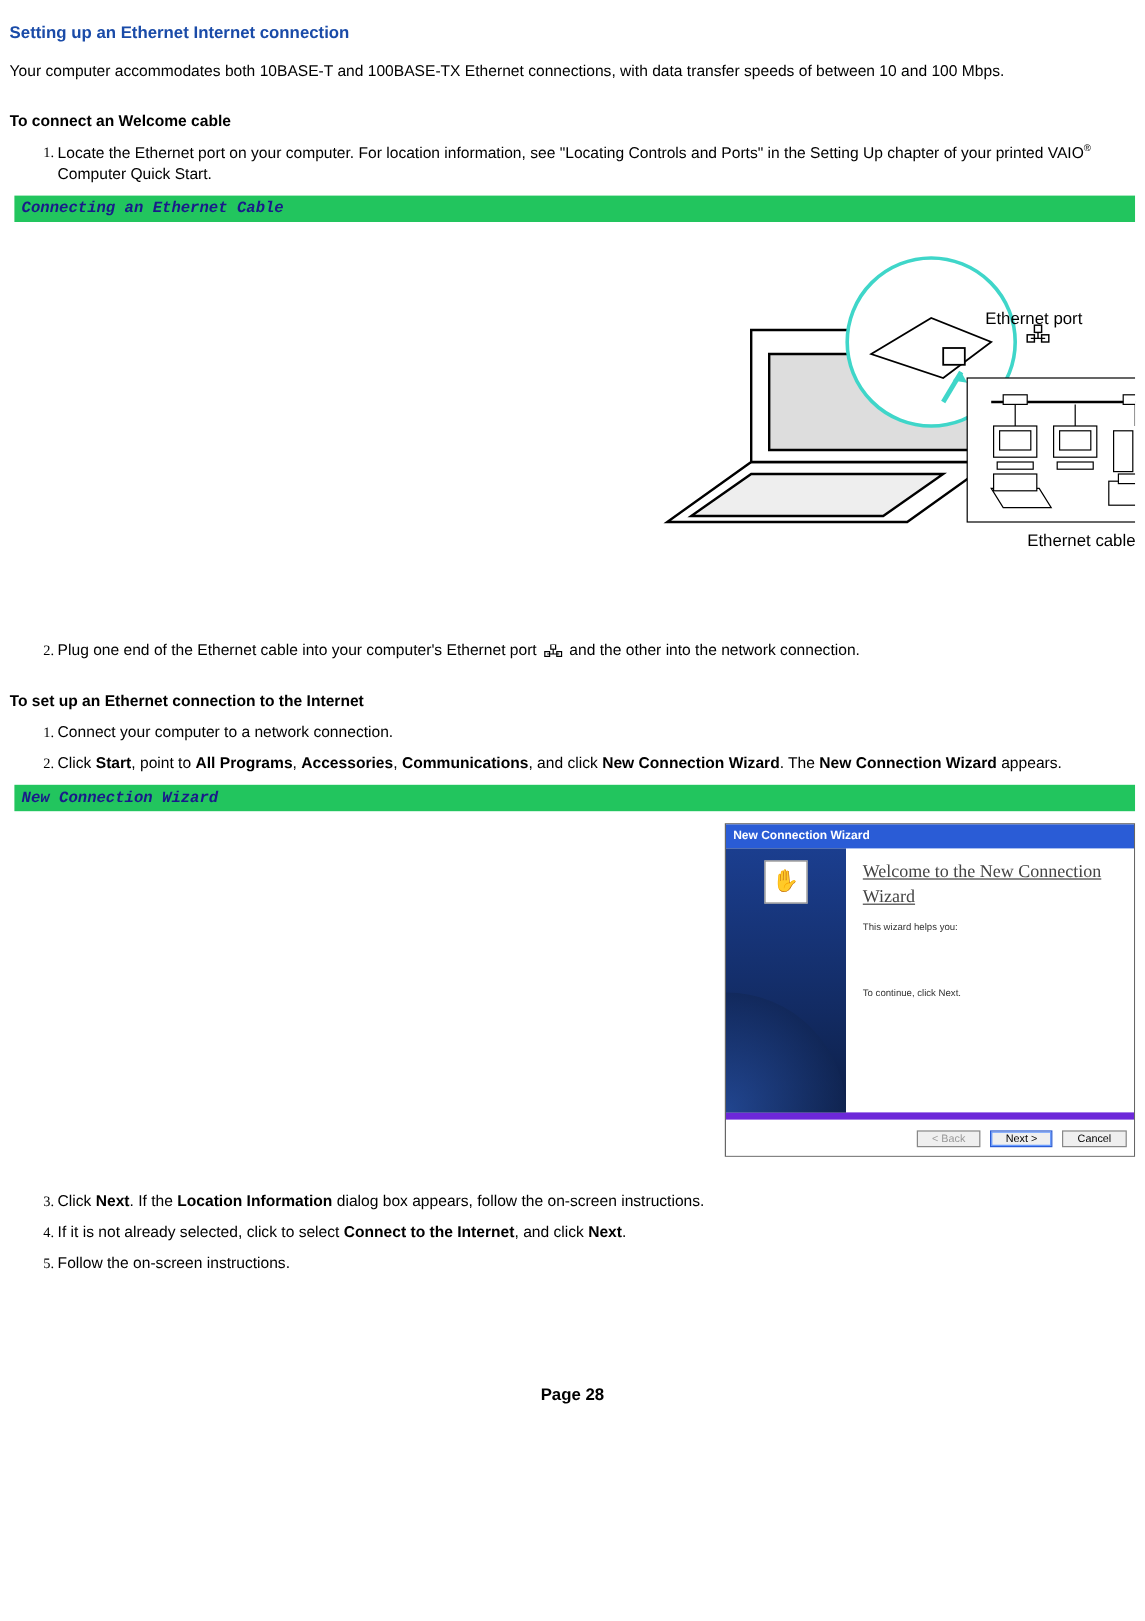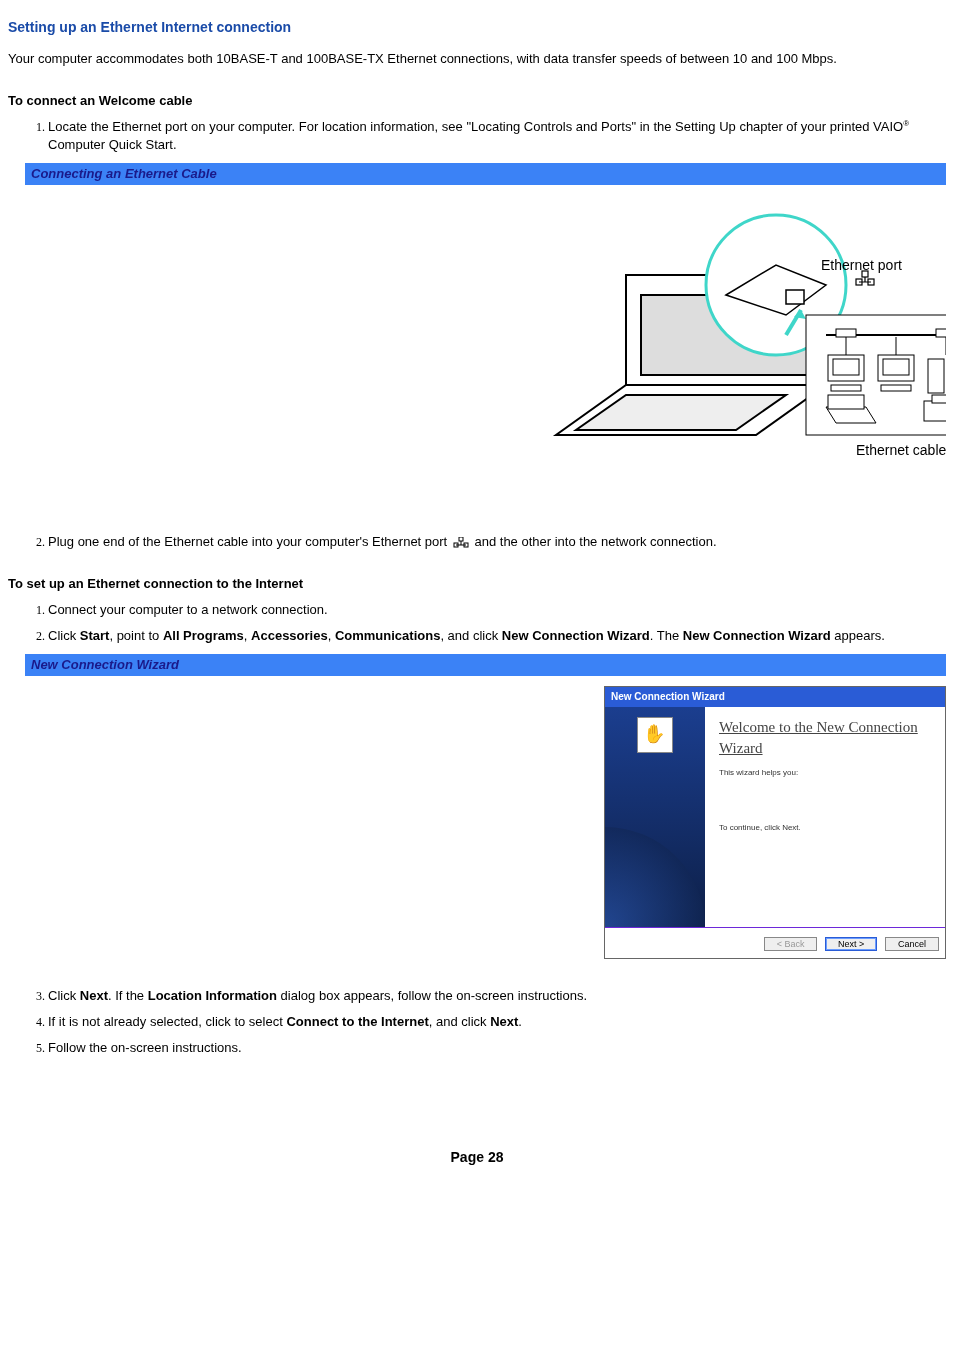--- a/index.html
+++ b/index.html
@@ -29,27 +29,28 @@
   }
   ol.numbers > li {
     margin: 8px 0;
     font-family: Verdana, Arial, sans-serif;
   }
   ol.numbers > li::marker {
     font-family: Georgia, "Times New Roman", serif;
     font-size: 12px;
   }
   .figure-banner {
-    background: #3b82f6;
+    background: #22c55e;
     color: #1a1a8a;
     font-weight: bold;
     font-style: italic;
     font-size: 13px;
     padding: 2px 6px;
-    margin: 2px 0 0 17px;
+    margin: 2px 0 0 4px;
+    font-family: Liberation Mono, monospace;
   }
   .figure-area {
     display: flex;
     justify-content: flex-end;
     padding: 10px 0 20px 0;
   }
   .fig1 {
     width: 420px;
     height: 310px;
     position: relative;
@@ -125,21 +126,21 @@
   .wizard-bullets li {
     font-size: 8px;
     margin: 4px 0;
     color:#333;
   }
   .wizard-continue {
     font-size: 8px;
     margin-top: 44px;
   }
   .wizard-buttons {
-    border-top: 1px solid #6d28d9;
+    border-top: 6px solid #6d28d9;
     padding: 6px;
     text-align: right;
     background:#fff;
   }
   .wizard-buttons button {
     font-size: 9px;
     padding: 1px 12px;
     margin-left: 4px;
     background:#efefef;
     border:1px solid #888;

